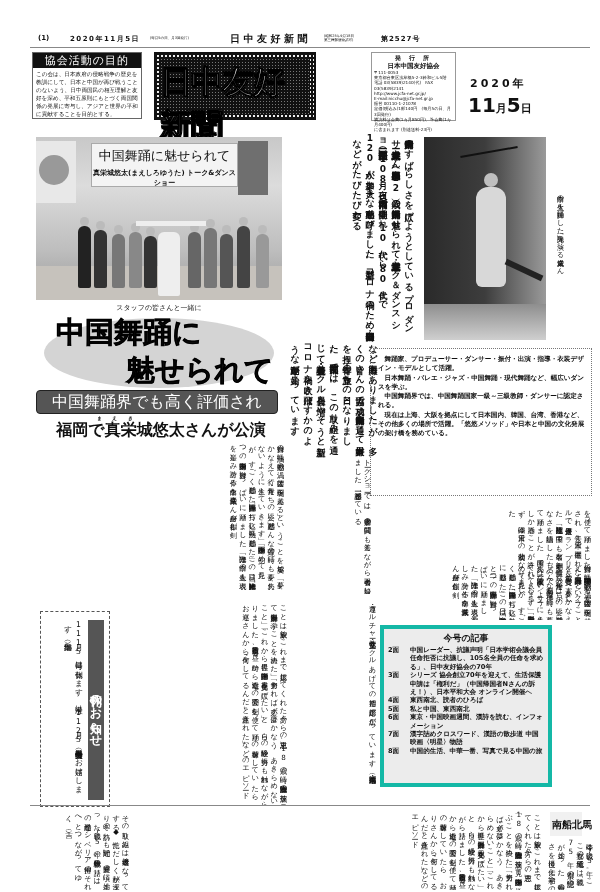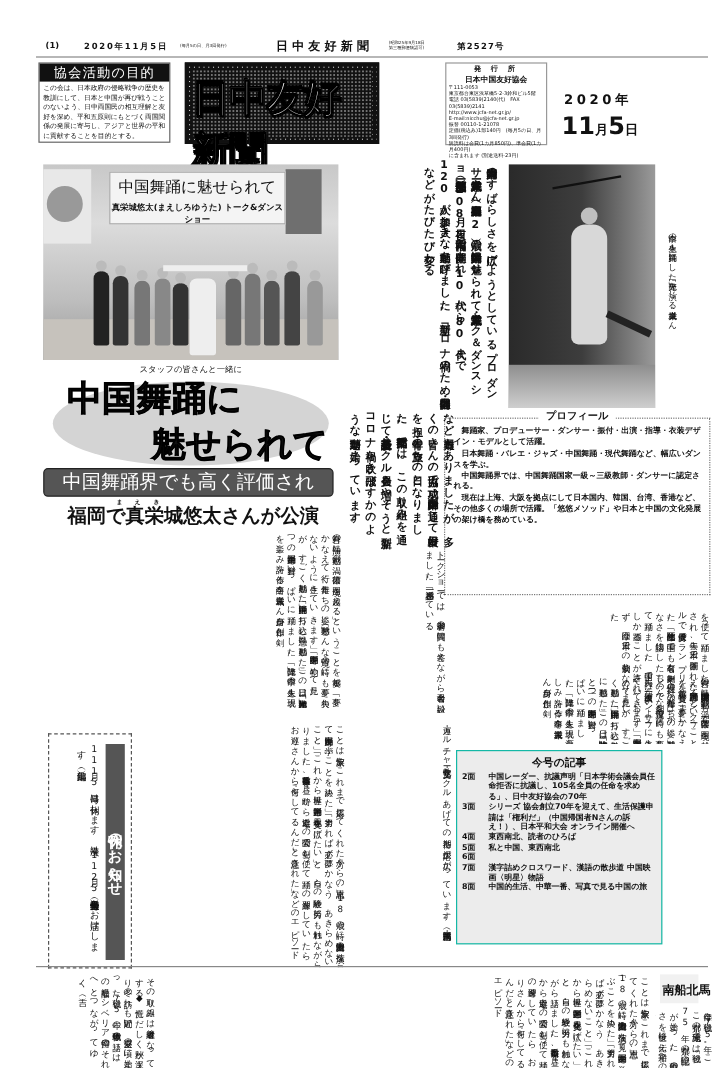--- a/index.html
+++ b/index.html
@@ -71,21 +71,21 @@
   .photo2 .sword { position: absolute; left: 36px; top: 14px; width: 58px; height: 2px; background: #111; transform: rotate(-10deg); }
   .photo2 .leg { position: absolute; left: 80px; top: 130px; width: 40px; height: 6px; background: #222; transform: rotate(25deg); }
   .cap2 { left: 555px; top: 190px; height: 150px; font-size: 7px; line-height: 9px; }
 
   .profile { left: 370px; top: 348px; width: 222px; height: 148px; border: 1px dotted #777; box-sizing: border-box; padding: 6px 5px 4px 7px;
              font-size: 6.6px; line-height: 9.3px; font-weight: bold; }
   .profile-title { position: absolute; left: 0; right: 0; top: -6px; text-align: center; }
   .profile-title span { background: #fff; padding: 0 6px; font-size: 8.5px; font-weight: bold; }
   .profile p { margin: 0; text-indent: 1em; }
 
-  .toc { left: 380px; top: 625px; width: 172px; height: 162px; background: #ececec; border: 1px solid #14b8a6; box-sizing: border-box; padding: 3px 4px; }
+  .toc { left: 380px; top: 625px; width: 172px; height: 162px; background: #ececec; border: 4px solid #14b8a6; box-sizing: border-box; padding: 3px 4px; }
   .toc-title { text-align: center; font-size: 9px; font-weight: bold; margin-bottom: 1px; }
   .toc-row { display: flex; font-size: 6.6px; line-height: 8.4px; font-weight: bold; }
   .toc-row .pg { width: 22px; flex: none; }
 
   .notice { left: 40px; top: 611px; width: 70px; height: 196px; border: 1px dashed #555; box-sizing: border-box; }
   .notice-title { position: absolute; right: 5px; top: 8px; width: 16px; height: 180px; background: #555; color: #fff;
                   font-size: 12px; font-weight: bold; display: flex; justify-content: center; padding-top: 6px; box-sizing: border-box; }
   .notice-body { position: absolute; right: 25px; top: 8px; height: 180px; font-size: 7.8px; line-height: 11px; }
 
   .column-head { left: 554px; top: 815px; font-family: "DejaVu Serif", serif; font-size: 11px; font-weight: bold; height: 60px; }
@@ -174,21 +174,20 @@
 <div class="abs photo2">
   <div class="floor"></div>
   <div class="sword"></div>
   <div class="head"></div>
   <div class="fig"></div>
   <div class="leg"></div>
 </div>
 <div class="abs vert cap2">李白の人生を舞踊にした「光陣」を演じる真栄城さん</div>
 
 <div class="abs profile">
-  <div class="profile-title"><span>プロフィール</span></div>
   <p>舞踊家、プロデューサー・ダンサー・振付・出演・指導・衣装デザイン・モデルとして活躍。</p>
   <p>日本舞踊・バレエ・ジャズ・中国舞踊・現代舞踊など、幅広いダンスを学ぶ。</p>
   <p>中国舞踊界では、中国舞踊国家一級～三級教師・ダンサーに認定される。</p>
   <p>現在は上海、大阪を拠点にして日本国内、韓国、台湾、香港など、その他多くの場所で活躍。「悠悠メソッド」や日本と中国の文化発展の架け橋を務めている。</p>
 </div>
 
 <div class="abs vert col" style="left:30px; top:440px; width:255px; height:150px;">舞台の熱演に感動の渦。「芸術は国境を越える」ということを実感し、「夢をかなえて行く青年たちの姿に感動」「どんな苦境の時にも夢を失わないように生きていきます」、「中国舞踊を初めて見たが、すごく感動した」「中国舞踊に打ち込む熱意に感動した」この日は「光陣」「生相随」と二つの中国舞踊を舞台いっぱいに踊りました。「光陣」は李白の人生を表現、酒を楽しみ詩を作る李白を真栄城さん自身が創作し剣</div>
 <div class="abs vert col" style="left:30px; top:596px; width:255px; height:0;"></div>
 <div class="abs vert col" style="left:116px; top:600px; width:172px; height:206px;">ことは家族やこれまで応援してくれた方々からの恩恵」、「18歳の時に上海歌舞団の演技を見て中国舞踊を学ぶことを決めた」、「努力すれば必ず夢はかなう、あきらめないこと」、「これから世界に中国舞踊と日本文化を広げたい」と、自らの経験や努力にも触れながら語りました。本番数日前、「昼4時から自宅近くの公園で剣を使って踊りの練習をしていたら、お巡りさんから『何をしてるんだ』と注意された」などのエピソード</div>
 <div class="abs vert col" style="left:292px; top:454px; width:80px; height:140px;">トークショーでは、参加者の質問にも答えながら司会者と対談しました。「一番感謝している</div>
@@ -218,20 +217,21 @@
   <div class="toc-row">
       <span class="pg">4面</span>
       <span>東西南北、読者のひろば</span>
     </div>
   <div class="toc-row">
       <span class="pg">5面</span>
       <span>私と中国、東西南北</span>
     </div>
   <div class="toc-row">
       <span class="pg">6面</span>
+      <span>東京・中国映画週間、漢詩を読む、インフォメーション</span>
     </div>
   <div class="toc-row">
       <span class="pg">7面</span>
       <span>漢字詰めクロスワード、漢語の散歩道 中国映画〈明星〉物語</span>
     </div>
   <div class="toc-row">
       <span class="pg">8面</span>
       <span>中国的生活、中華一番、写真で見る中国の旅</span>
     </div>
 </div>

